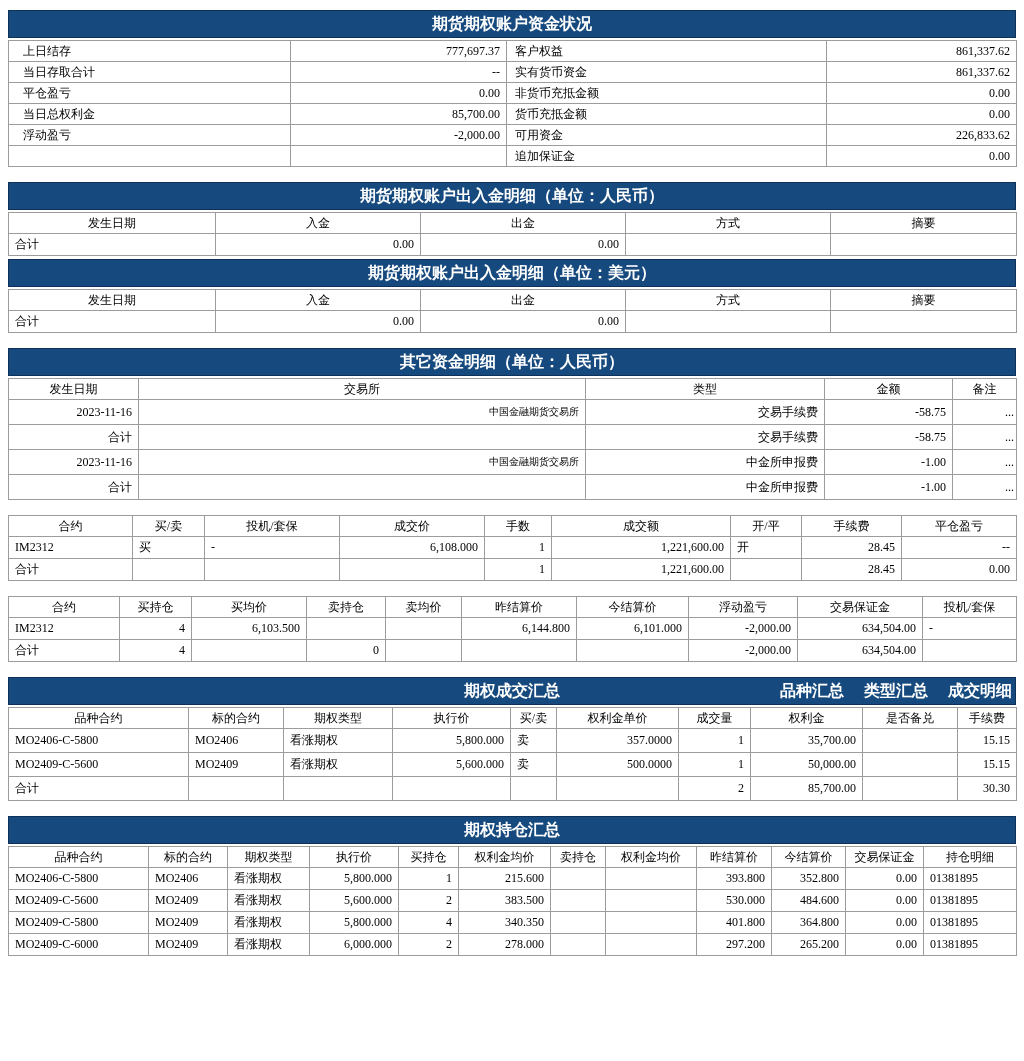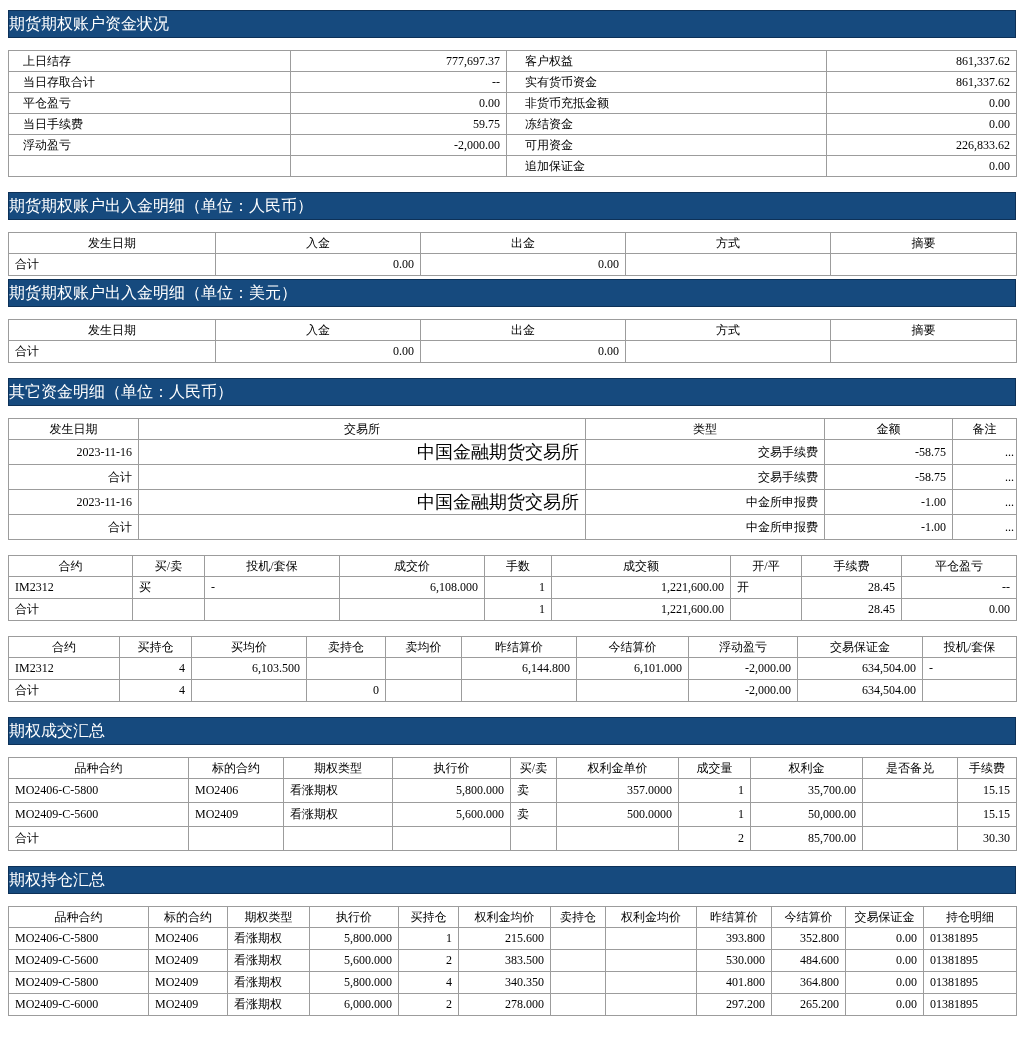--- a/index.html
+++ b/index.html
@@ -12,24 +12,24 @@
   .sec { margin-bottom:15px; }
   .sec-tight { margin-bottom:3px; }
 
   .bar {
     position:relative;
     background:#164A7E;
     border:1px solid #0d3158;
     color:#fff;
     height:26px;
     line-height:26px;
-    text-align:left;
+    text-align:center;
     font-size:16px;
-    font-weight:normal;
-    margin-bottom:12px;
+    font-weight:bold;
+    margin-bottom:2px;
   }
   .bar-links { position:absolute; right:3px; top:0; height:26px; }
   .bar-link { color:#ffffff; text-decoration:none; margin-left:16px; cursor:pointer; }
 
   table {
     border-collapse:collapse;
     table-layout:fixed;
     width:1008px;
     border:1px solid #4a4a4a;
   }
@@ -39,24 +39,24 @@
     overflow:hidden;
     font-weight:normal;
   }
   th { font-size:12px; height:20px; text-align:center; padding:0 3px; }
   td { font-size:12px; height:21px; padding:0 6px; }
   .a-l { text-align:left; }
   .a-r { text-align:right; }
 
   .t-fund td { height:20px; }
   .t-fund td:nth-child(1) { padding-left:14px; }
-  .t-fund td:nth-child(3) { padding-left:18px; }
+  .t-fund td:nth-child(3) { padding-left:8px; }
 
   .t-other td { height:24px;text-align:right; }
-  .t-other td:nth-child(2) { font-size:18px;font-family:Liberation Serif, serif; }
+  .t-other td:nth-child(2) { font-size:10px;font-family:Liberation Serif, serif; }
   .t-other td:nth-child(5) { padding:0 2px; }
 
   .t-otrade td { height:23px; }
   .t-opos td { height:21px; }
 </style>
 </head>
 <body>
 
 <div class="sec">
   <div class="bar">
@@ -82,23 +82,23 @@
           <td class="a-l">实有货币资金</td>
           <td class="a-r">861,337.62</td>
         </tr>
         <tr>
           <td class="a-l">平仓盈亏</td>
           <td class="a-r">0.00</td>
           <td class="a-l">非货币充抵金额</td>
           <td class="a-r">0.00</td>
         </tr>
         <tr>
-          <td class="a-l">当日手续费</td>
-          <td class="a-r">59.75</td>
-          <td class="a-l">冻结资金</td>
+          <td class="a-l">当日总权利金</td>
+          <td class="a-r">85,700.00</td>
+          <td class="a-l">货币充抵金额</td>
           <td class="a-r">0.00</td>
         </tr>
         <tr>
           <td class="a-l">浮动盈亏</td>
           <td class="a-r">-2,000.00</td>
           <td class="a-l">可用资金</td>
           <td class="a-r">226,833.62</td>
         </tr>
         <tr>
           <td class="a-l"></td>
@@ -336,20 +336,25 @@
           <td class="a-r">634,504.00</td>
           <td class="a-l"></td>
         </tr>
       </tbody>
   </table>
 </div>
 
 <div class="sec">
   <div class="bar">
     <span>期权成交汇总</span>
+    <span class="bar-links">
+      <a href="#" class="bar-link">品种汇总</a>
+      <a href="#" class="bar-link">类型汇总</a>
+      <a href="#" class="bar-link">成交明细</a>
+    </span>
   </div>
   <table class="t-otrade">
     <colgroup>
         <col style="width:180px">
         <col style="width:95px">
         <col style="width:109px">
         <col style="width:118px">
         <col style="width:46px">
         <col style="width:122px">
         <col style="width:72px">

